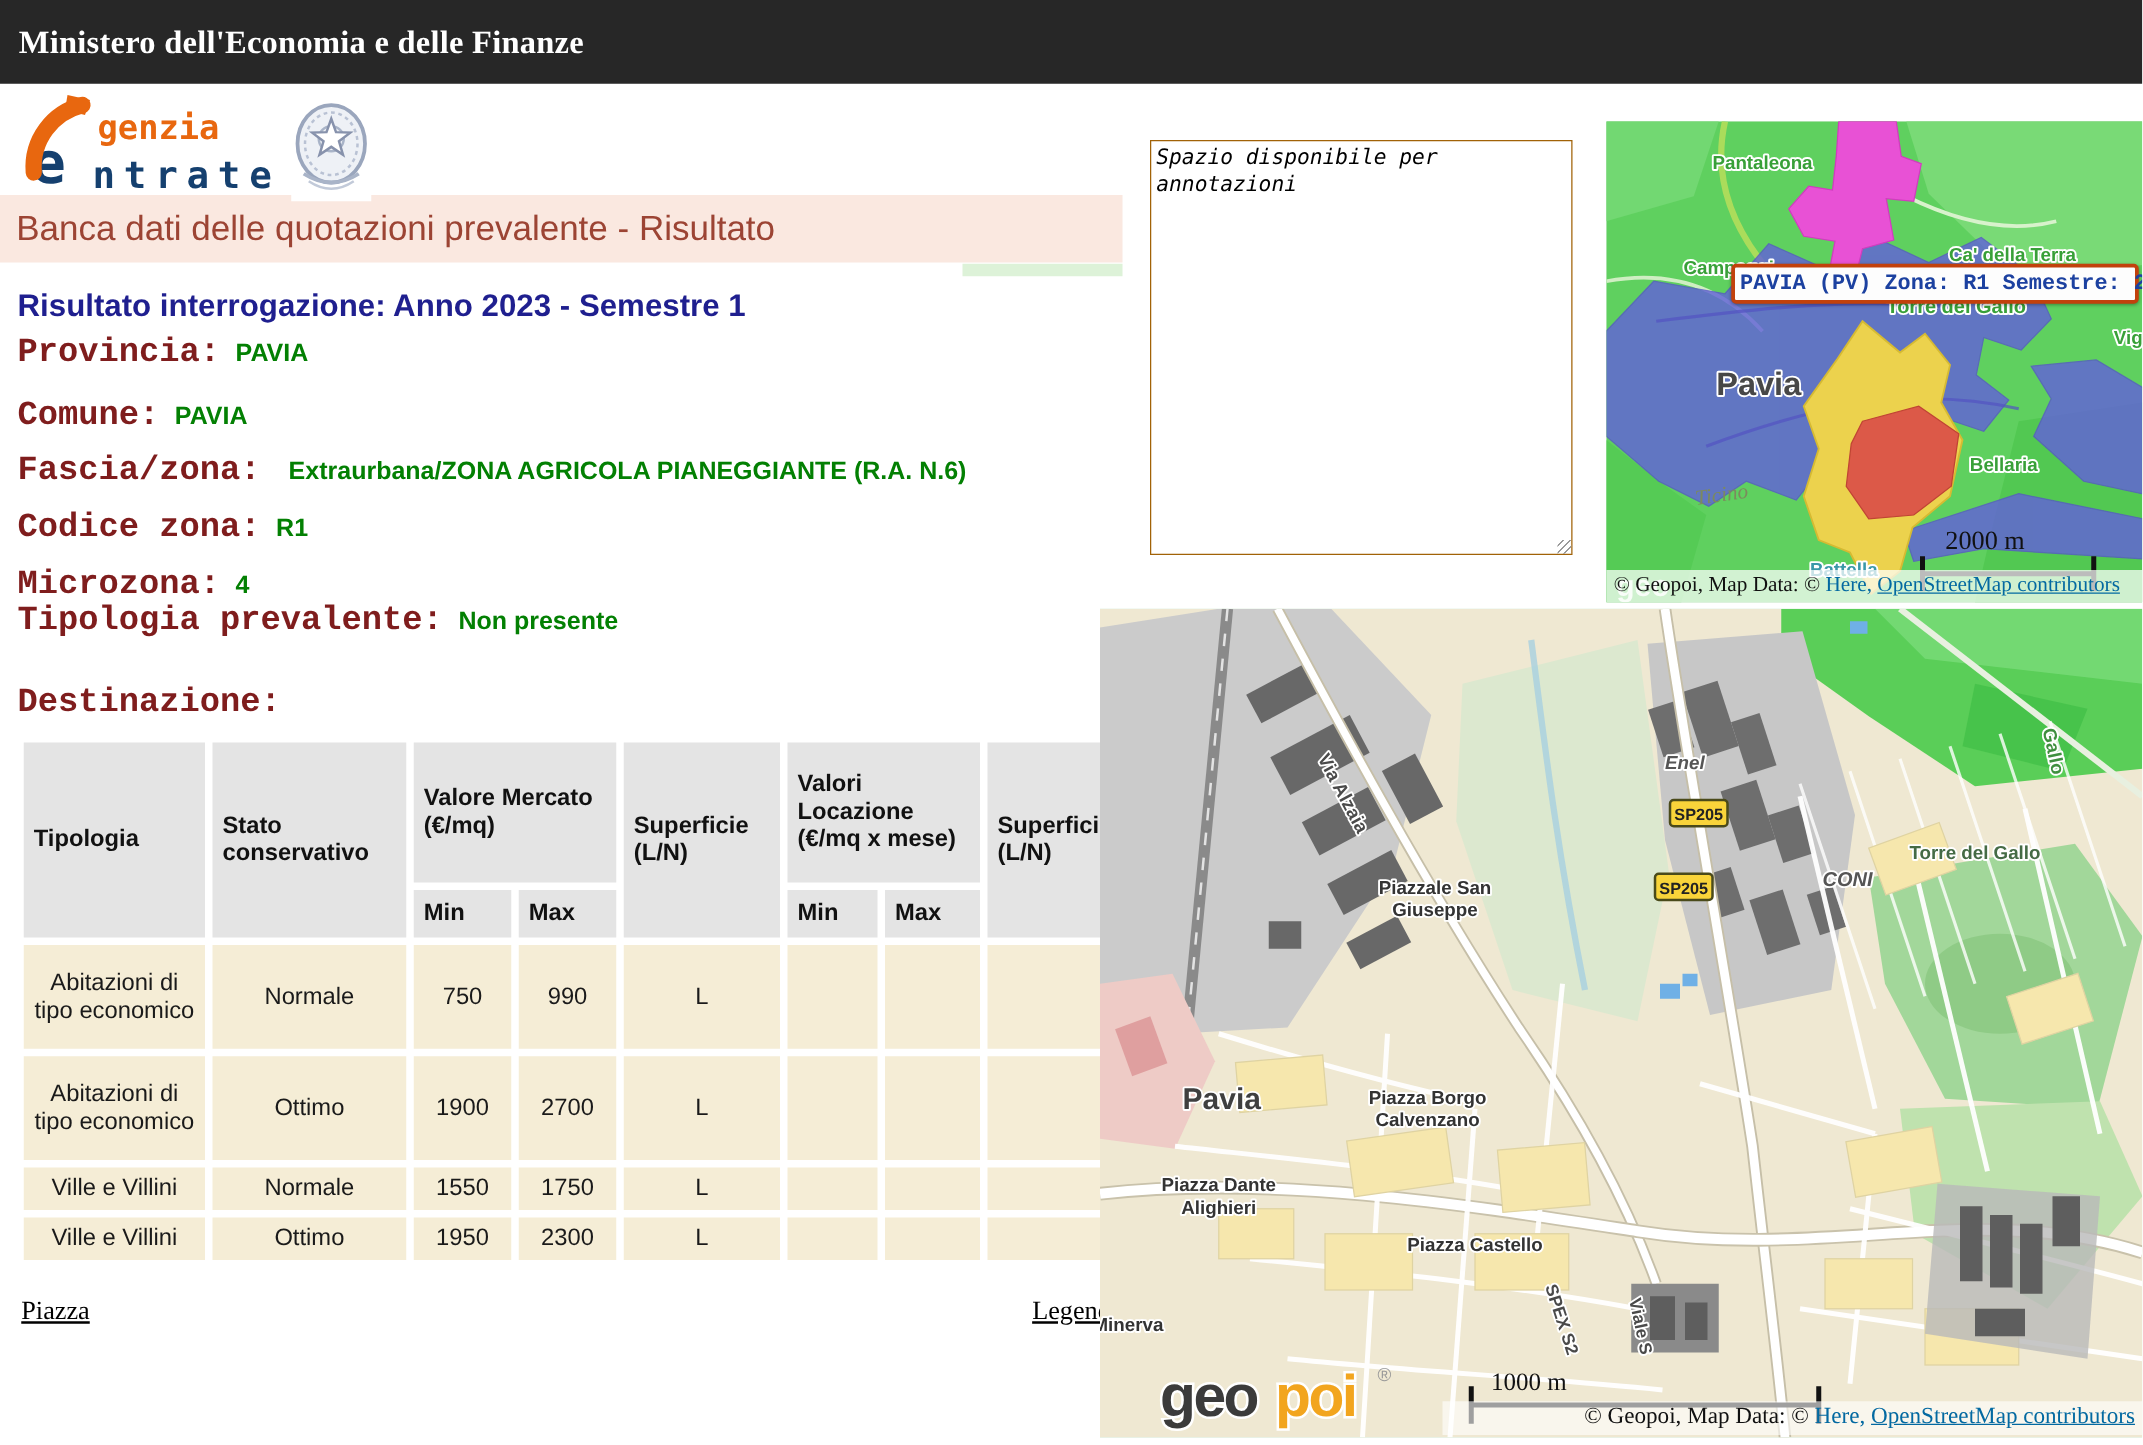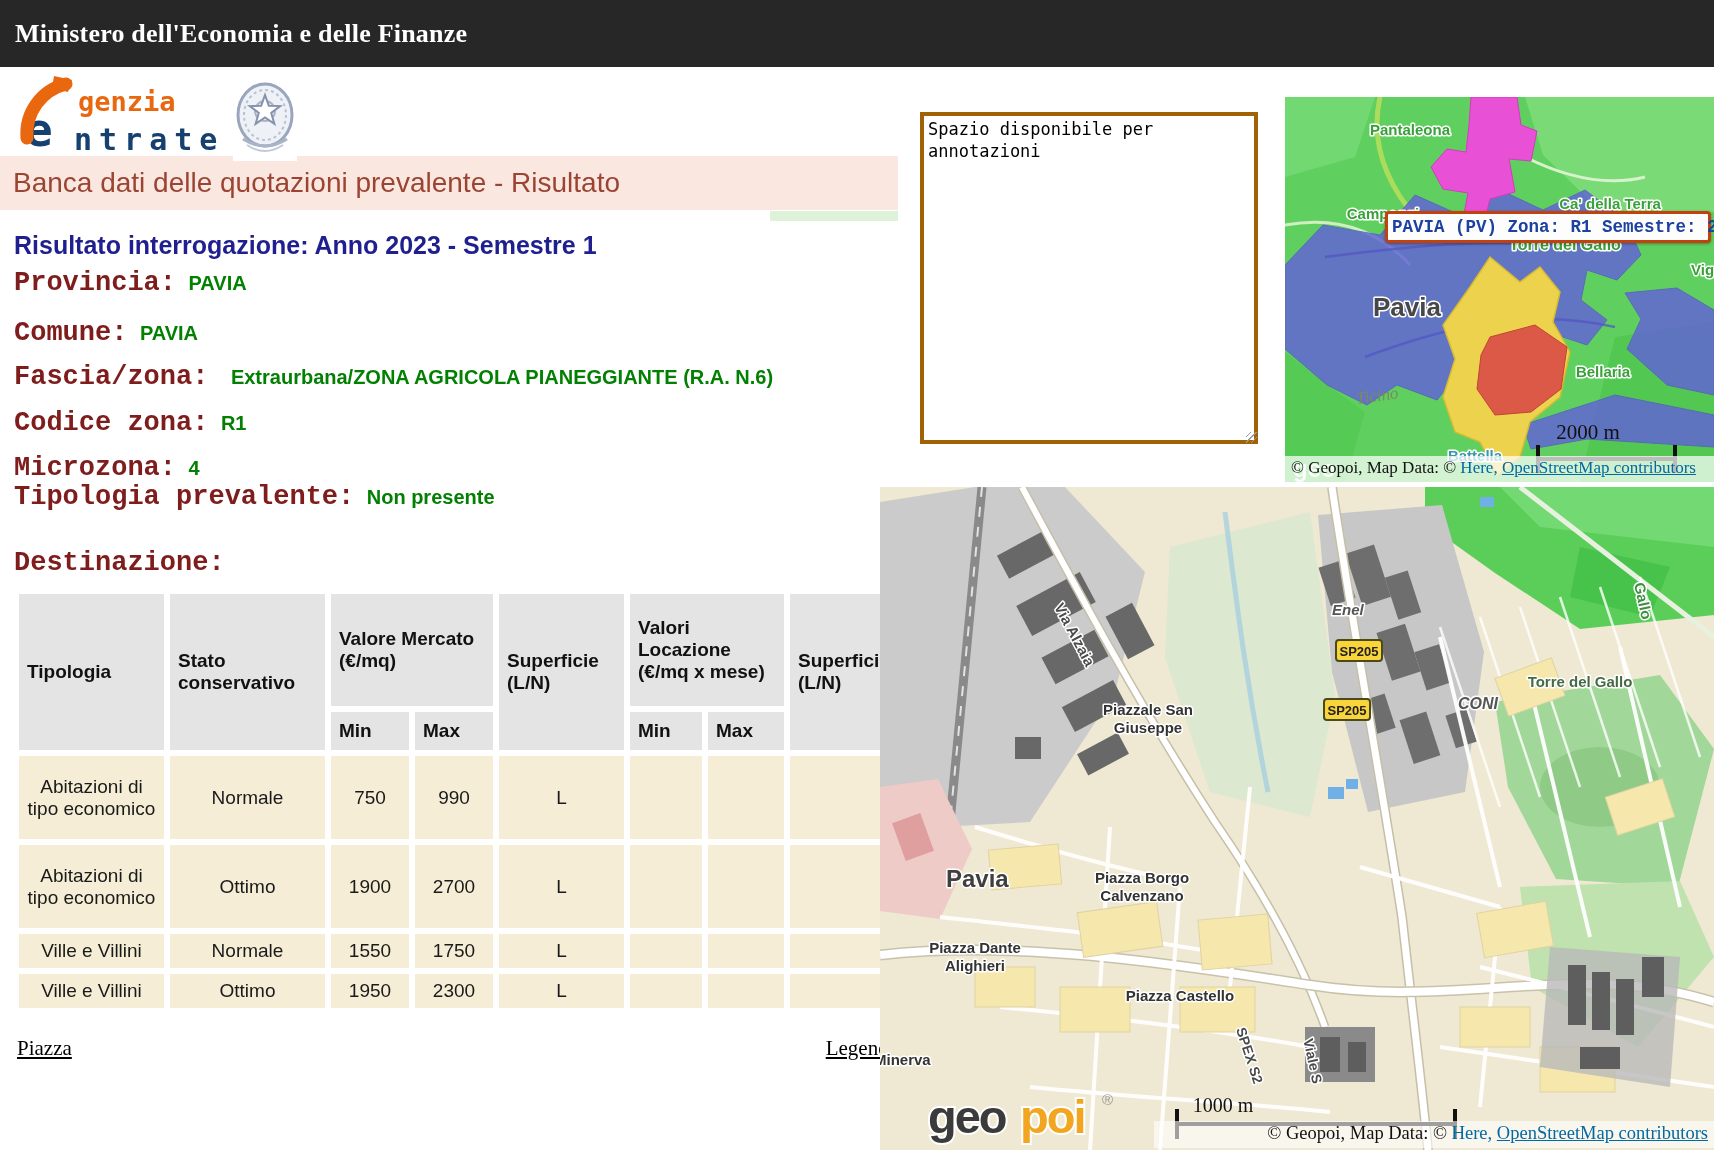--- a/index.html
+++ b/index.html
@@ -37,22 +37,22 @@
   tr.hrow2 th{height:26px;}
   tr.drow-tall td{height:75px;}
   tr.drow-short td{height:26px;}
   
   #links-row{position:absolute;left:17px;top:1036px;width:881px;display:flex;
              justify-content:space-between;}
   #links-row a{font-family:"Liberation Serif",serif;font-size:21px;color:#000;
                text-decoration:underline;cursor:pointer;}
   
   #annot{position:absolute;left:920px;top:112px;width:338px;height:332px;box-sizing:border-box;
-         border:4px solid #a16207;font-family:"DejaVu Sans Mono",monospace;font-size:17px;
-         line-height:22px;padding:2px 4px;resize:none;overflow:auto;color:#000;background:#fff;}
+         border:1px solid #a16207;font-family:"DejaVu Sans Mono",monospace;font-size:17px;
+         line-height:22px;padding:2px 4px;resize:none;overflow:auto;color:#000;background:#fff;font-style:italic;}
   #annot-grip{position:absolute;left:1246px;top:432px;width:11px;height:11px;
       background:repeating-linear-gradient(135deg,transparent 0 3px,#9a9a9a 3px 4px);}
   
   .mapbox{position:absolute;overflow:hidden;background:#cfe8cf;}
   #zone-map{left:1285px;top:97px;width:429px;height:385px;}
   #street-map{left:880px;top:487px;width:834px;height:663px;}
   .map-attrib{position:absolute;left:0;right:0;bottom:0;height:26px;background:rgba(255,255,255,.72);
       font-family:"Liberation Serif",serif;font-size:17px;color:#111;white-space:nowrap;
       overflow:hidden;padding:2px 0 0 6px;box-sizing:border-box;}
   .map-attrib a{color:#0369a1;text-decoration:none;cursor:pointer;}

